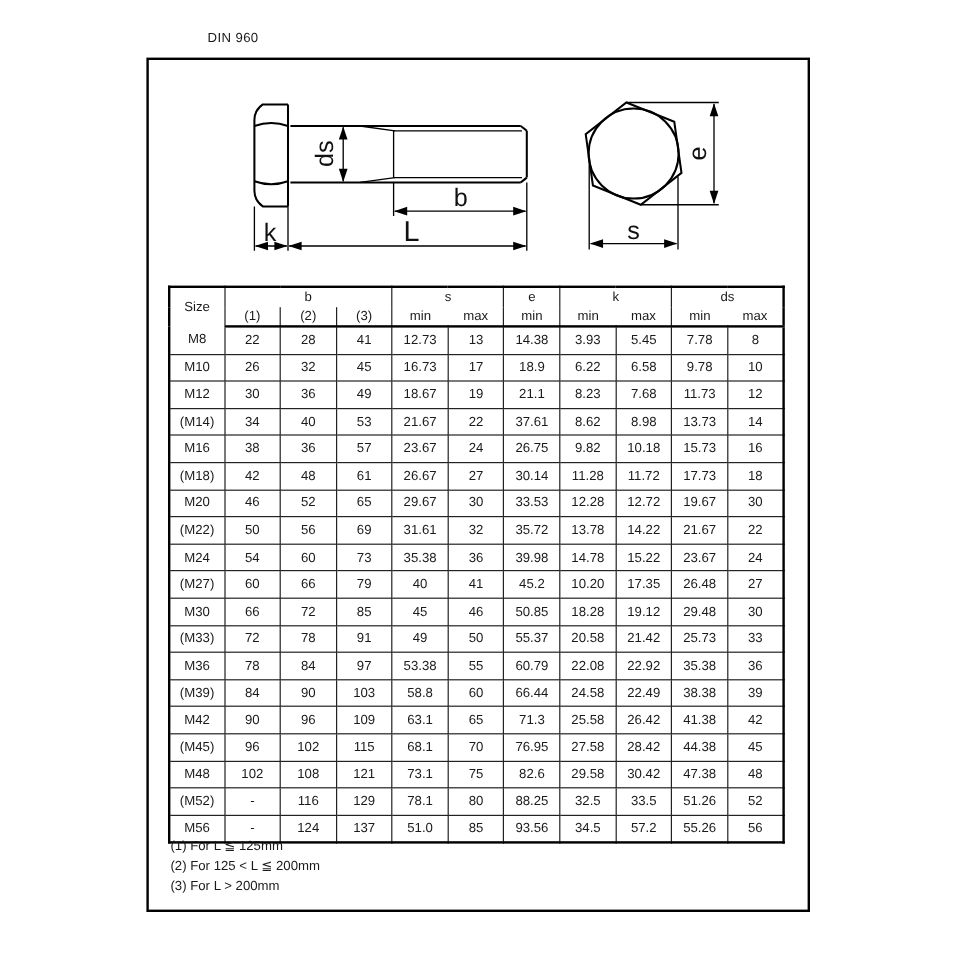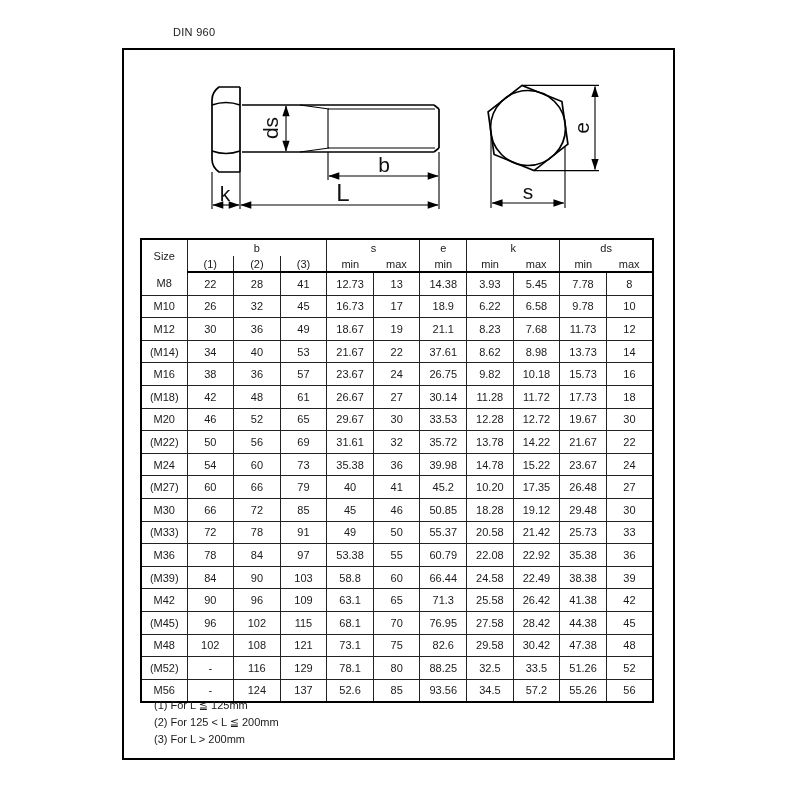--- a/index.html
+++ b/index.html
@@ -36,21 +36,21 @@
     border:1px solid #222;text-align:center;vertical-align:middle;
     padding:0;font-weight:normal;white-space:nowrap;overflow:hidden;
   }
   table.spec thead{border-bottom:2px solid #000;}
   table.spec thead tr.grp-row th{border-bottom-style:hidden;height:16px;}
   table.spec thead tr.sub-row th{border-top-style:hidden;height:15px;}
   table.spec thead tr.sub-row th.nodiv{border-left-style:hidden;}
   table.spec tbody td{height:21.6px;}
 
   .footnotes{
-    position:absolute;left:142px;top:697px;font-size:11px;color:#1a1a1a;margin-left:12px;
+    position:absolute;left:142px;top:697px;font-size:11px;color:#1a1a1a;
   }
   .footnotes .fn{line-height:17px;}
 </style>
 </head>
 <body>
 
 <div class="page-title">DIN 960</div>
 
 <div class="frame"></div>
 
@@ -380,21 +380,21 @@
         <td>32.5</td>
         <td>33.5</td>
         <td>51.26</td>
         <td>52</td>
       </tr>
       <tr>
         <td>M56</td>
         <td>-</td>
         <td>124</td>
         <td>137</td>
-        <td>52.6</td>
+        <td>51.0</td>
         <td>85</td>
         <td>93.56</td>
         <td>34.5</td>
         <td>57.2</td>
         <td>55.26</td>
         <td>56</td>
       </tr>
     </tbody>
 </table>
 

